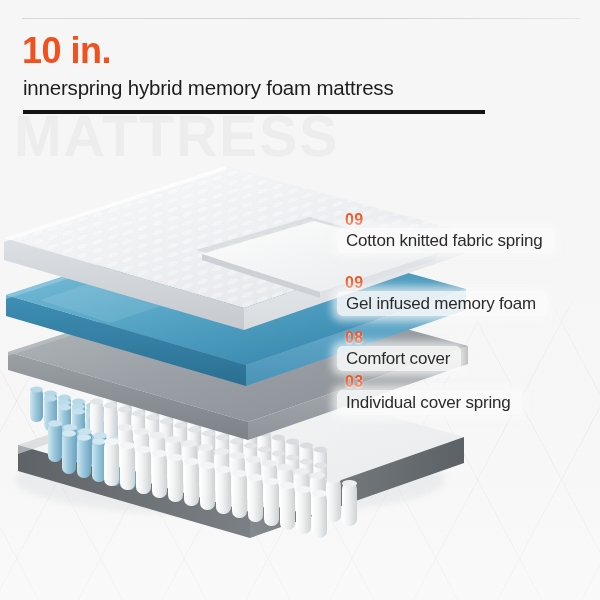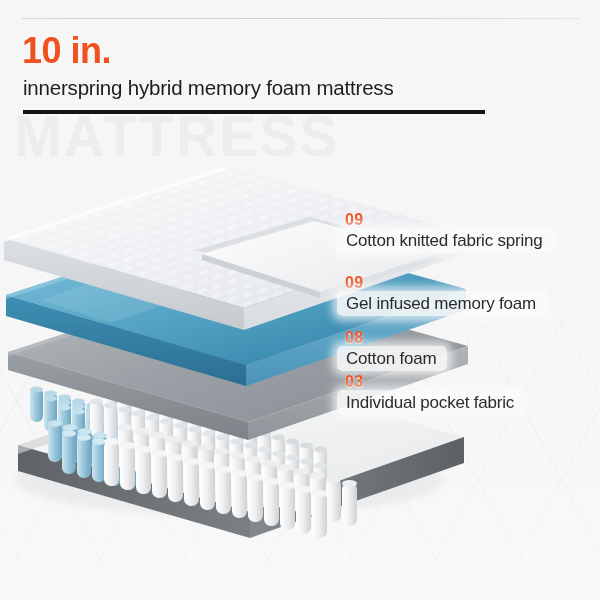--- a/index.html
+++ b/index.html
@@ -676,21 +676,21 @@
     <div class="pill">Cotton knitted fabric spring</div>
   </div>
 
   <div class="callout" id="c2">
     <div class="num">09</div>
     <div class="pill">Gel infused memory foam</div>
   </div>
 
   <div class="callout" id="c3">
     <div class="num">08</div>
-    <div class="pill">Cotton foam</div>
+    <div class="pill">Comfort cover</div>
   </div>
 
   <div class="callout" id="c4">
     <div class="num">03</div>
-    <div class="pill">Individual pocket fabric</div>
+    <div class="pill">Individual cover spring</div>
   </div>
 
 </div>
 
 </body></html>

